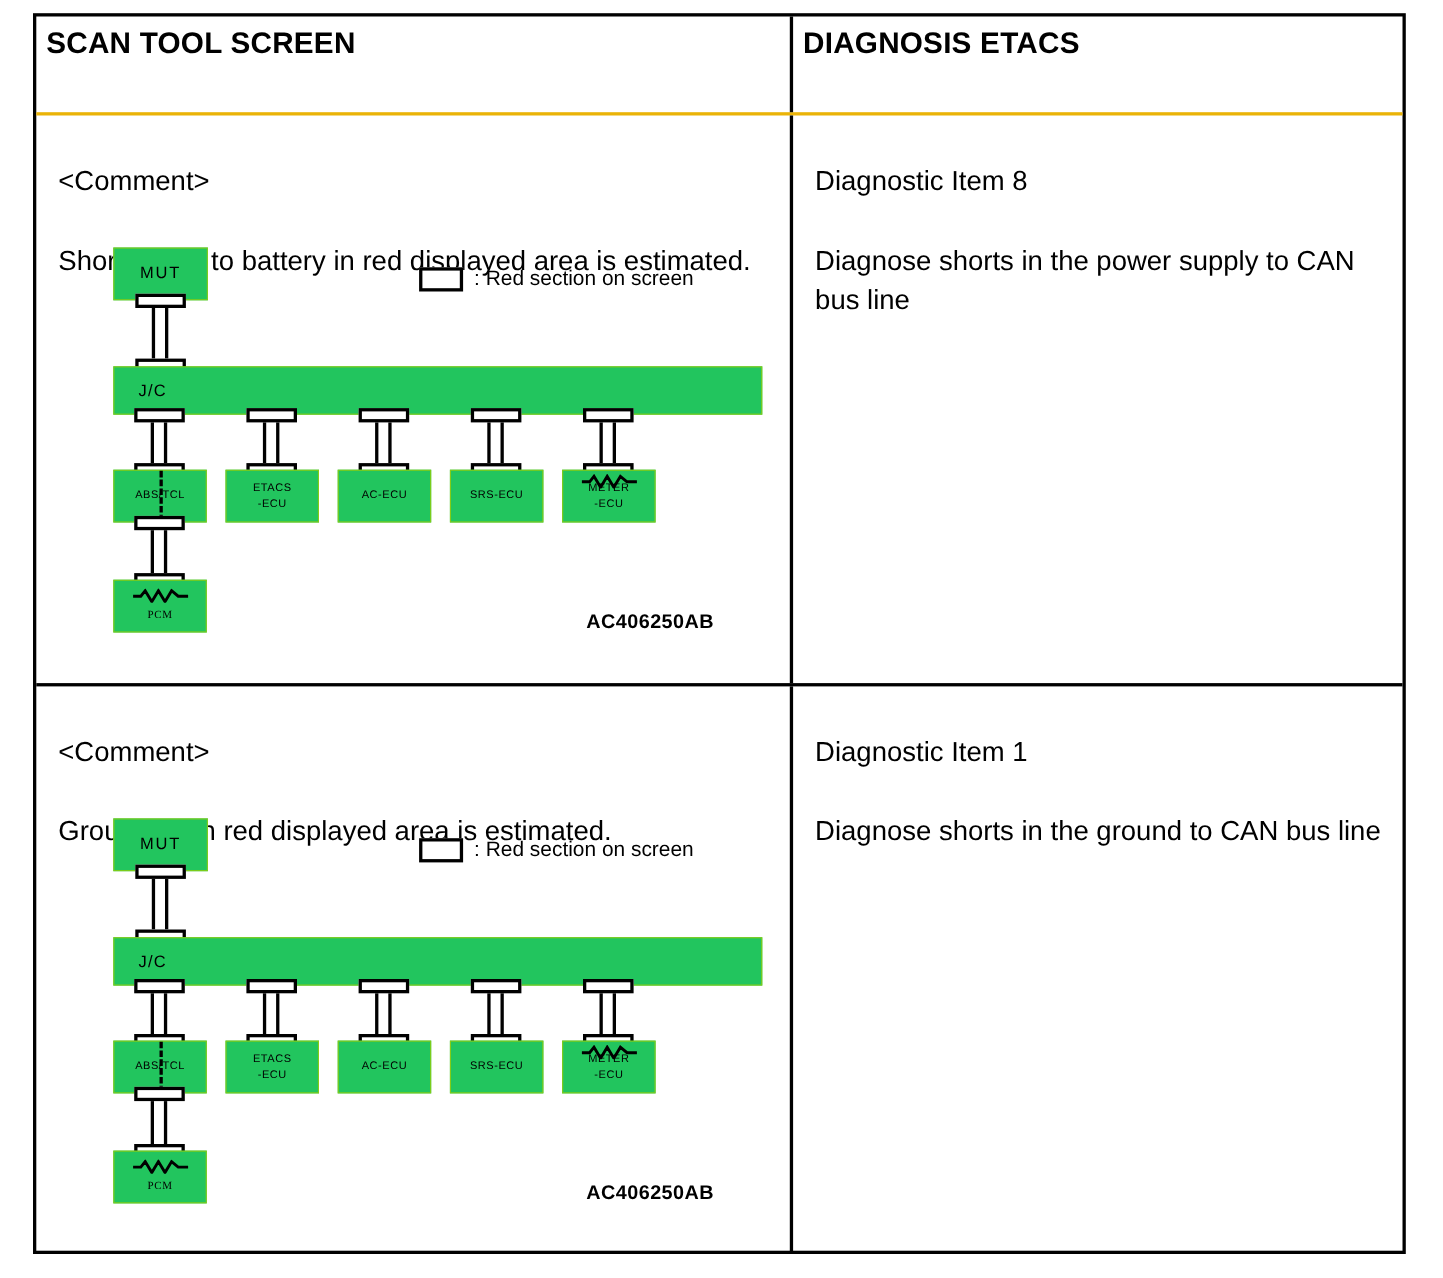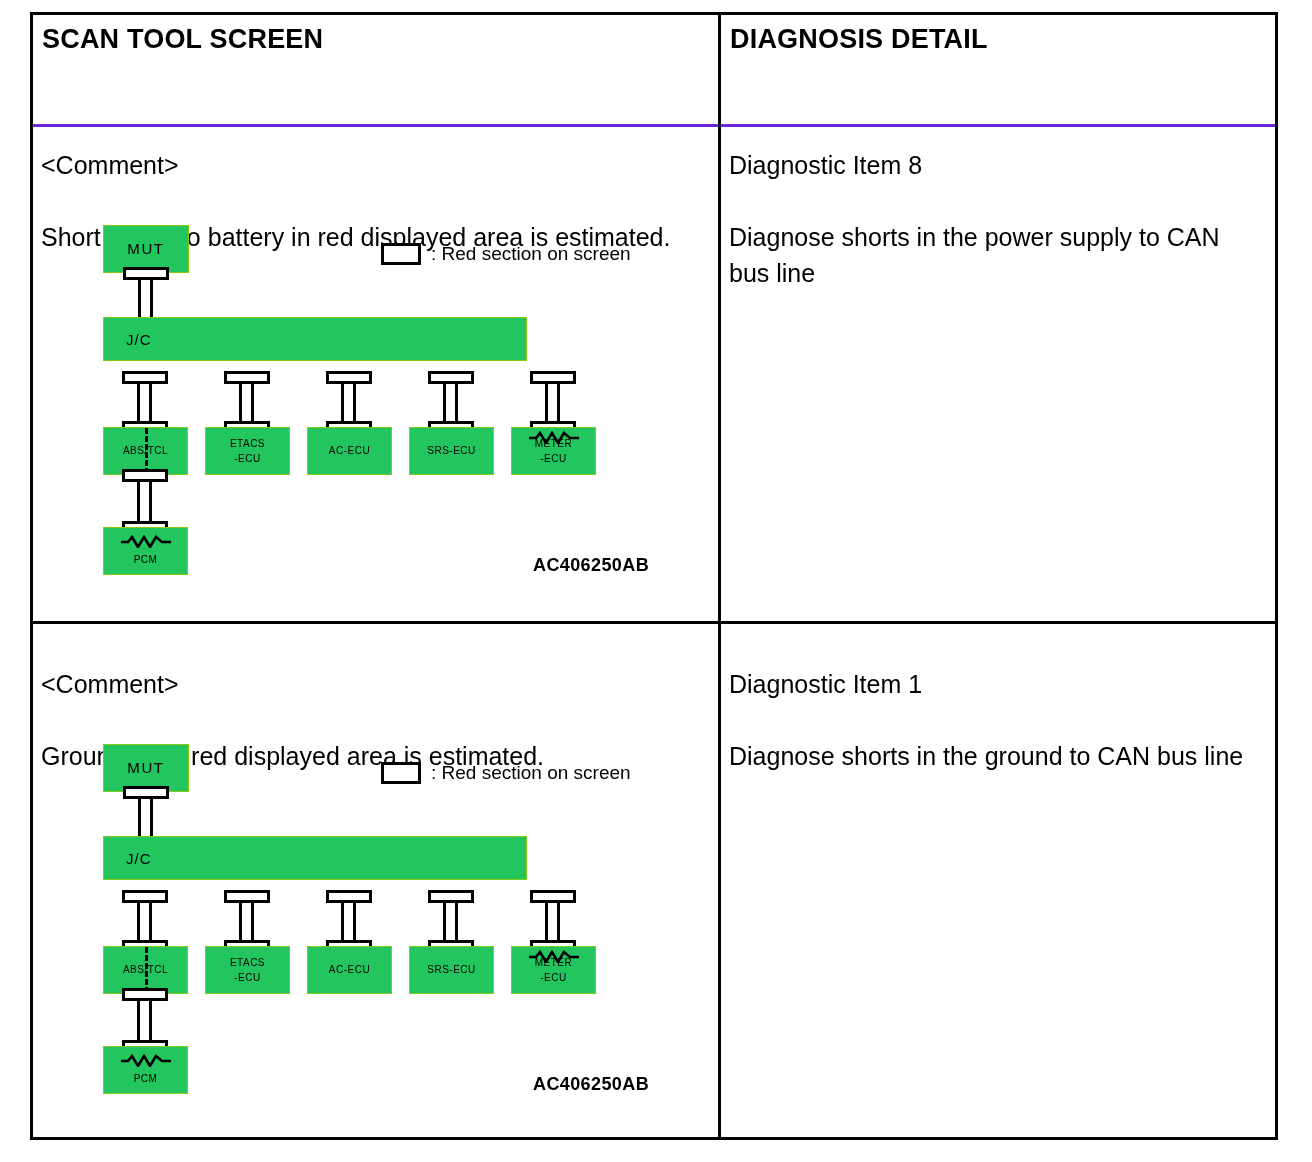--- a/index.html
+++ b/index.html
@@ -25,21 +25,21 @@
     height: 1128px;
     border: 3px solid #000;
     box-sizing: border-box;
   }
   .row {
     position: absolute;
     left: 0;
     width: 100%;
     box-sizing: border-box;
   }
-  .row-header { top: 0; height: 112px; border-bottom: 3px solid #6d28d9; text-decoration: underline; }
+  .row-header { top: 0; height: 90px; border-bottom: 3px solid #eab308; text-decoration: underline; }
   .row-one    { top: 90px; height: 519px; border-bottom: 3px solid #000; }
   .row-two    { top: 609px; height: 516px; }
 
   .cell-left {
     position: absolute;
     left: 0; top: 0;
     width: 688px;
     height: 100%;
     border-right: 3px solid #000;
     box-sizing: border-box;
@@ -56,21 +56,21 @@
     font-size: 27px;
     font-weight: bold;
     padding: 9px 0 0 9px;
     letter-spacing: 0.2px;
     white-space: nowrap;
   }
 
   .body-text {
     font-size: 25px;
     line-height: 36px;
-    padding: 6px 10px 0 8px;
+    padding: 6px 10px 0 20px;
     white-space: pre-line;
   }
   .body-text .lead { display: block; }
 
   
   .schematic {
     position: absolute;
     left: 0;
     width: 688px;
     height: 370px;
@@ -90,28 +90,28 @@
     width: 100%;
     text-align: center;
     font-size: 10px;
     line-height: 15px;
     letter-spacing: 0.5px;
     white-space: pre-line;
   }
   .mut-box { left: 70px; top: 0px; width: 86px; height: 48px; }
   .mut-box .box-label { top: 15px; font-size: 15px; letter-spacing: 1.6px; }
 
-  .jc-box { left: 70px; top: 92px; width: 424px; height: 44px; padding-left: 48px; }
+  .jc-box { left: 70px; top: 108px; width: 590px; height: 44px; padding-left: 48px; }
   .jc-box .box-label { top: 14px; text-align: left; padding-left: 22px; width: auto; font-size: 15px; letter-spacing: 1px; }
 
   .ecu-box { top: 202px; width: 85px; height: 48px; }
   .ecu-box .box-label { top: 15px; }
   .ecu-two-line .box-label { top: 8px; }
 
-  .pcm-box { left: 70px; top: 302px; width: 85px; height: 48px; }
+  .pcm-box { left: 70px; top: 302px; width: 85px; height: 48px; font-family: Liberation Serif, serif; }
   .pcm-box .box-label { top: 24px; }
 
   
   .conn {
     position: absolute;
     border: 3px solid #000;
     background: #fff;
     box-sizing: border-box;
     height: 13px;
     width: 46px;
@@ -176,21 +176,21 @@
 </head>
 <body>
 
 <div class="doc-table">
 
   <div class="row row-header">
     <div class="cell-left">
       <div class="col-title">SCAN TOOL SCREEN</div>
     </div>
     <div class="cell-right">
-      <div class="col-title">DIAGNOSIS DETAIL</div>
+      <div class="col-title">DIAGNOSIS ETACS</div>
     </div>
   </div>
 
   <div class="row row-one">
     <div class="cell-left">
       <div class="body-text">
         <span class="lead">&lt;Comment&gt;</span>
         <span>Short circuit to battery in red displayed area is estimated.</span>
       </div>
 

